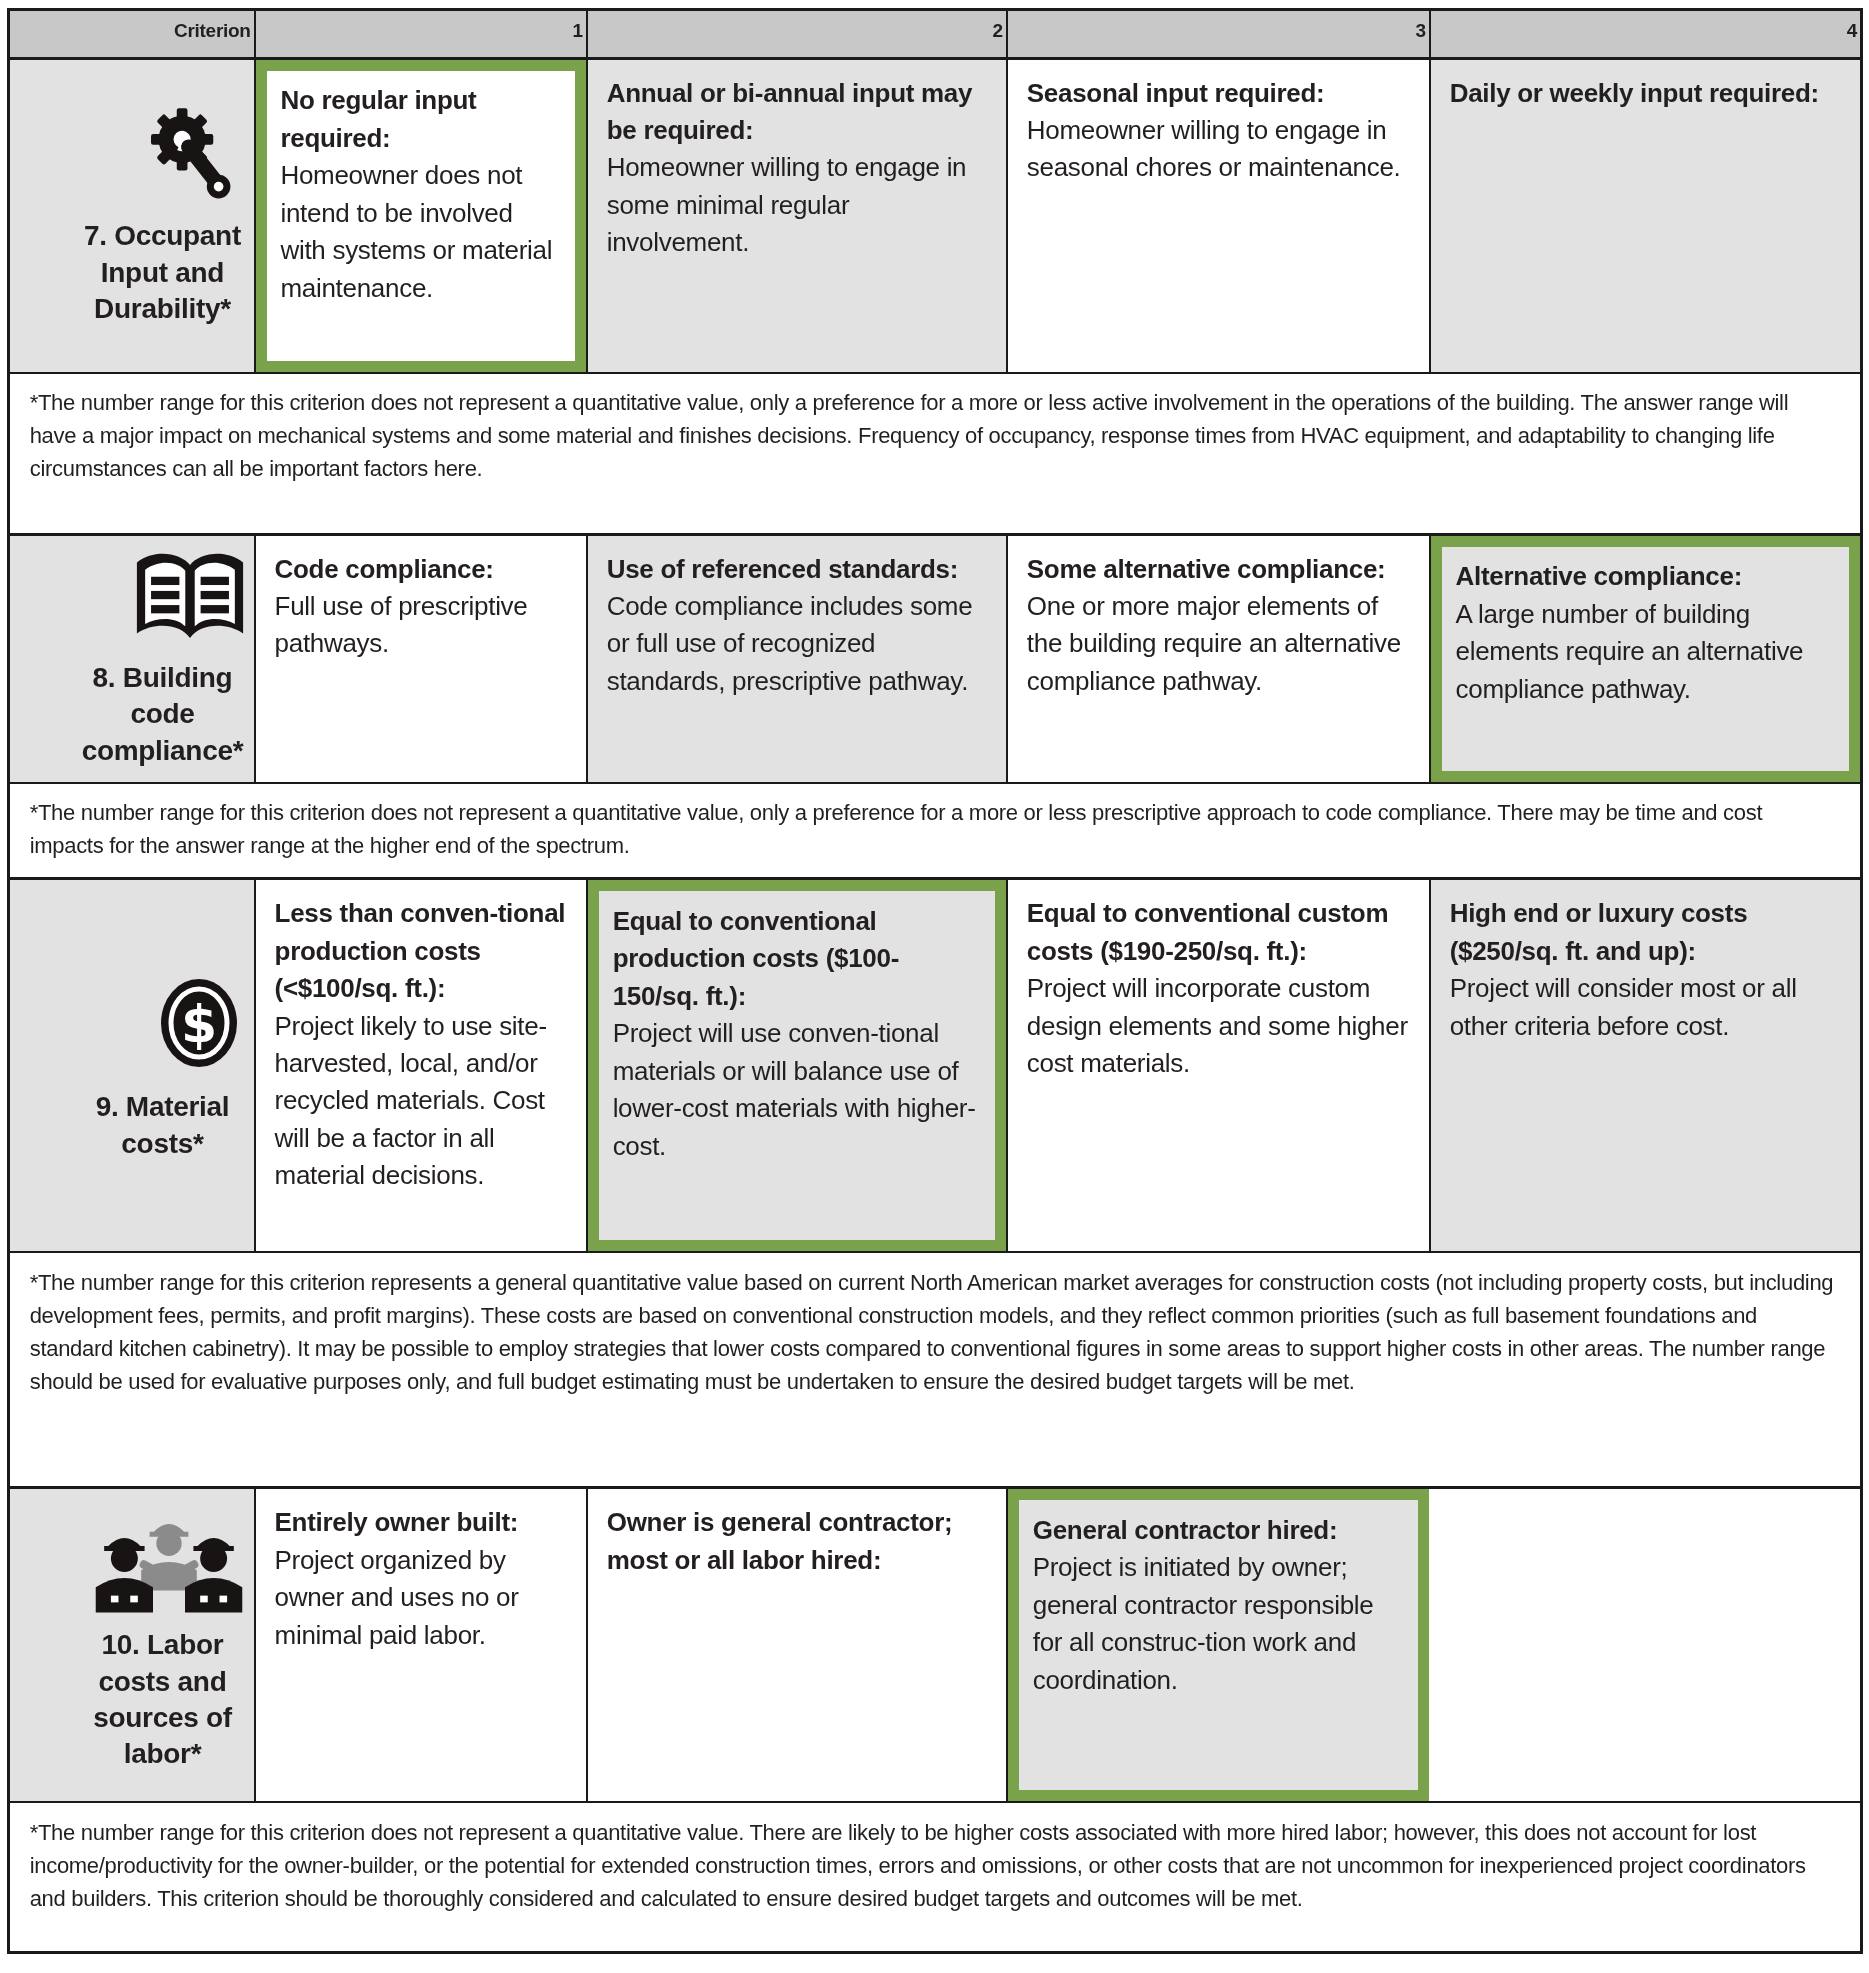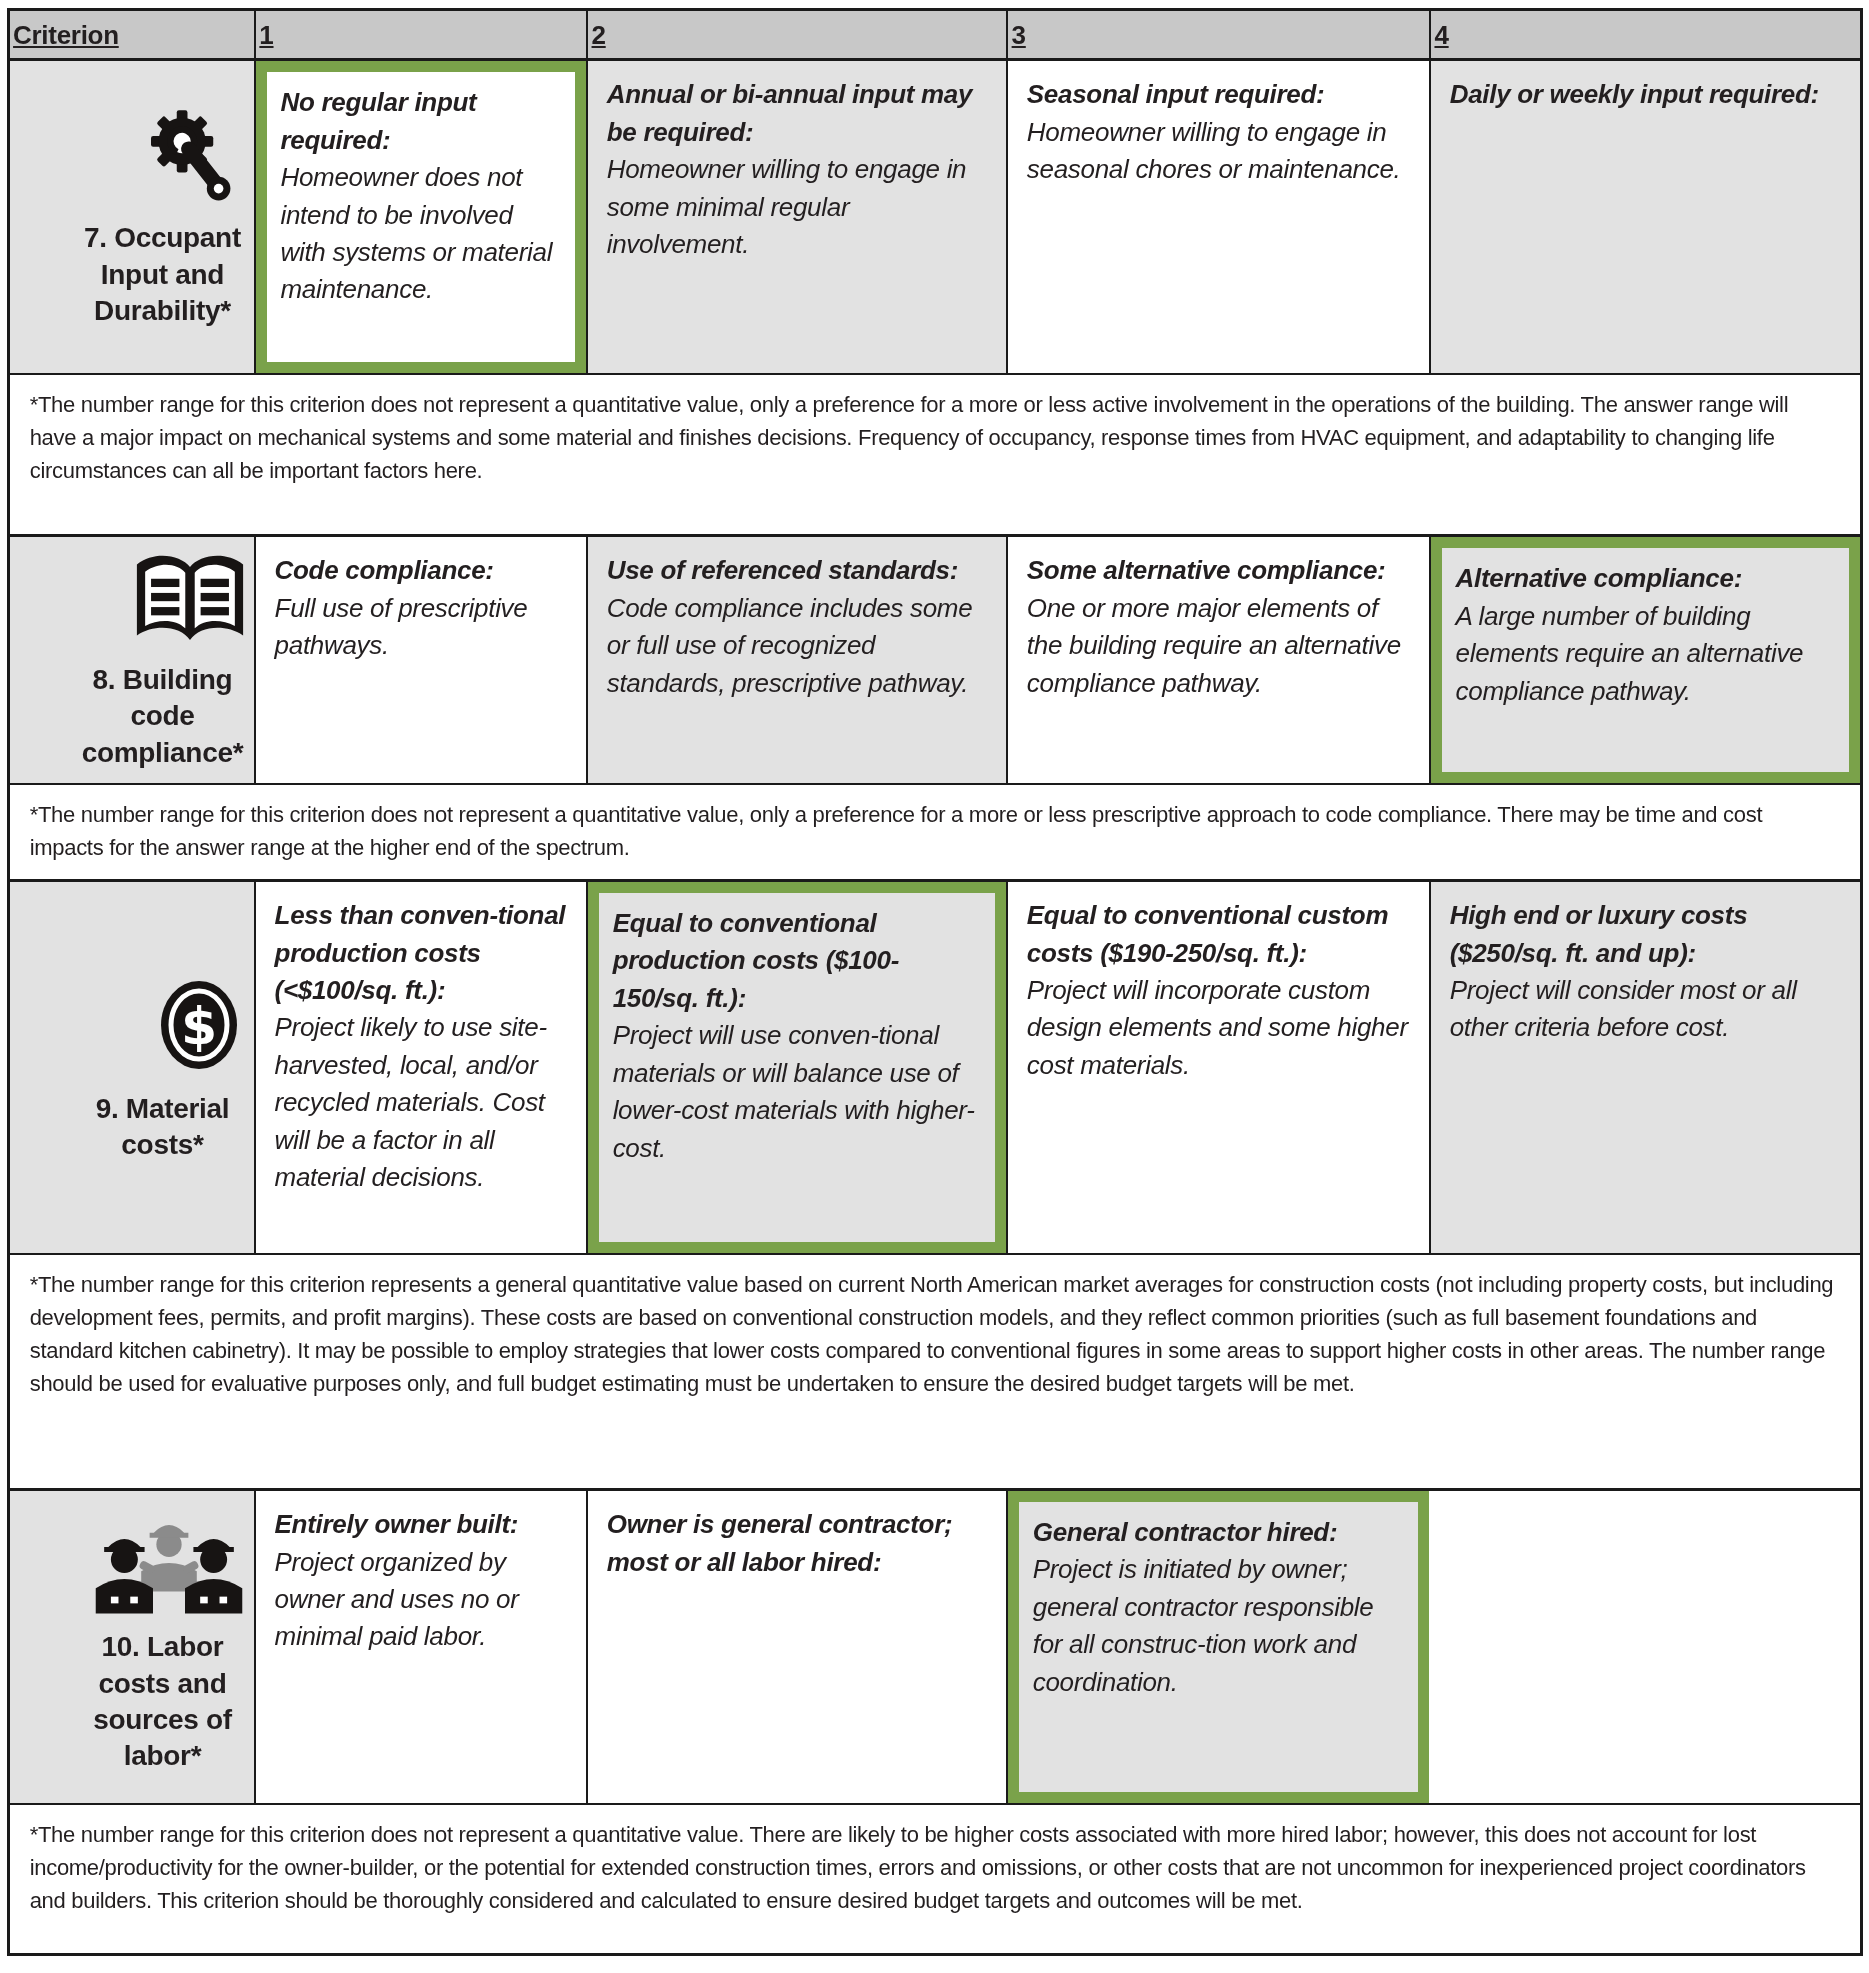--- a/index.html
+++ b/index.html
@@ -12,36 +12,36 @@
   *{box-sizing:border-box;}
   body{
     width:1870px;margin:0;background:#fff;color:var(--text);
     font-family:"Liberation Sans",sans-serif;letter-spacing:-0.3px;
   }
   .rubric{margin:7.6px 6.7px 8.4px;border:3.4px solid var(--border);}
   .grid-row{display:grid;grid-template-columns:13.2% 17.95% 22.7% 22.85% auto;}
   
   .header-row{background:var(--header-gray);border-bottom:3.4px solid var(--border);}
   .header-cell{
-    font-weight:bold;font-size:26px;text-align:left;
-    padding:9.3px 3.4px 7.6px;min-height:46px;text-decoration:underline;
+    font-weight:bold;font-size:19px;text-align:right;
+    padding:9.3px 3.4px 7.6px;min-height:46px;
   }
   .header-cell + .header-cell{border-left:2.5px solid var(--border);}
   
   .criteria-row{border-bottom:2.5px solid var(--border);}
   .criteria-row .cell + .cell{border-left:2.5px solid var(--border);}
   .crit{
     background:var(--cell-gray);
     display:flex;flex-direction:column;align-items:flex-end;justify-content:center;
     gap:11.8px;padding:10px 5px;
   }
   .crit-label{font-weight:bold;font-size:28px;line-height:1.3;text-align:center;max-width:173px;}
   .opt{background:#fff;}
   .opt.shade{background:var(--cell-gray);}
-  .opt-frame{height:100%;padding:15px 18.6px;font-style:italic;}
+  .opt-frame{height:100%;padding:15px 18.6px;}
   .opt.selected > .opt-frame{border:11px solid var(--green);padding:11.8px 13.5px;}
   .opt-title{font-weight:bold;}
   .opt-title,.opt-body{font-size:26px;line-height:1.44;}
   
   .footnote{
     font-size:22px;line-height:1.5;
     padding:12.6px 20px 15px;border-bottom:3.4px solid var(--border);
   }
   section:last-of-type .footnote{border-bottom:none;}
   

